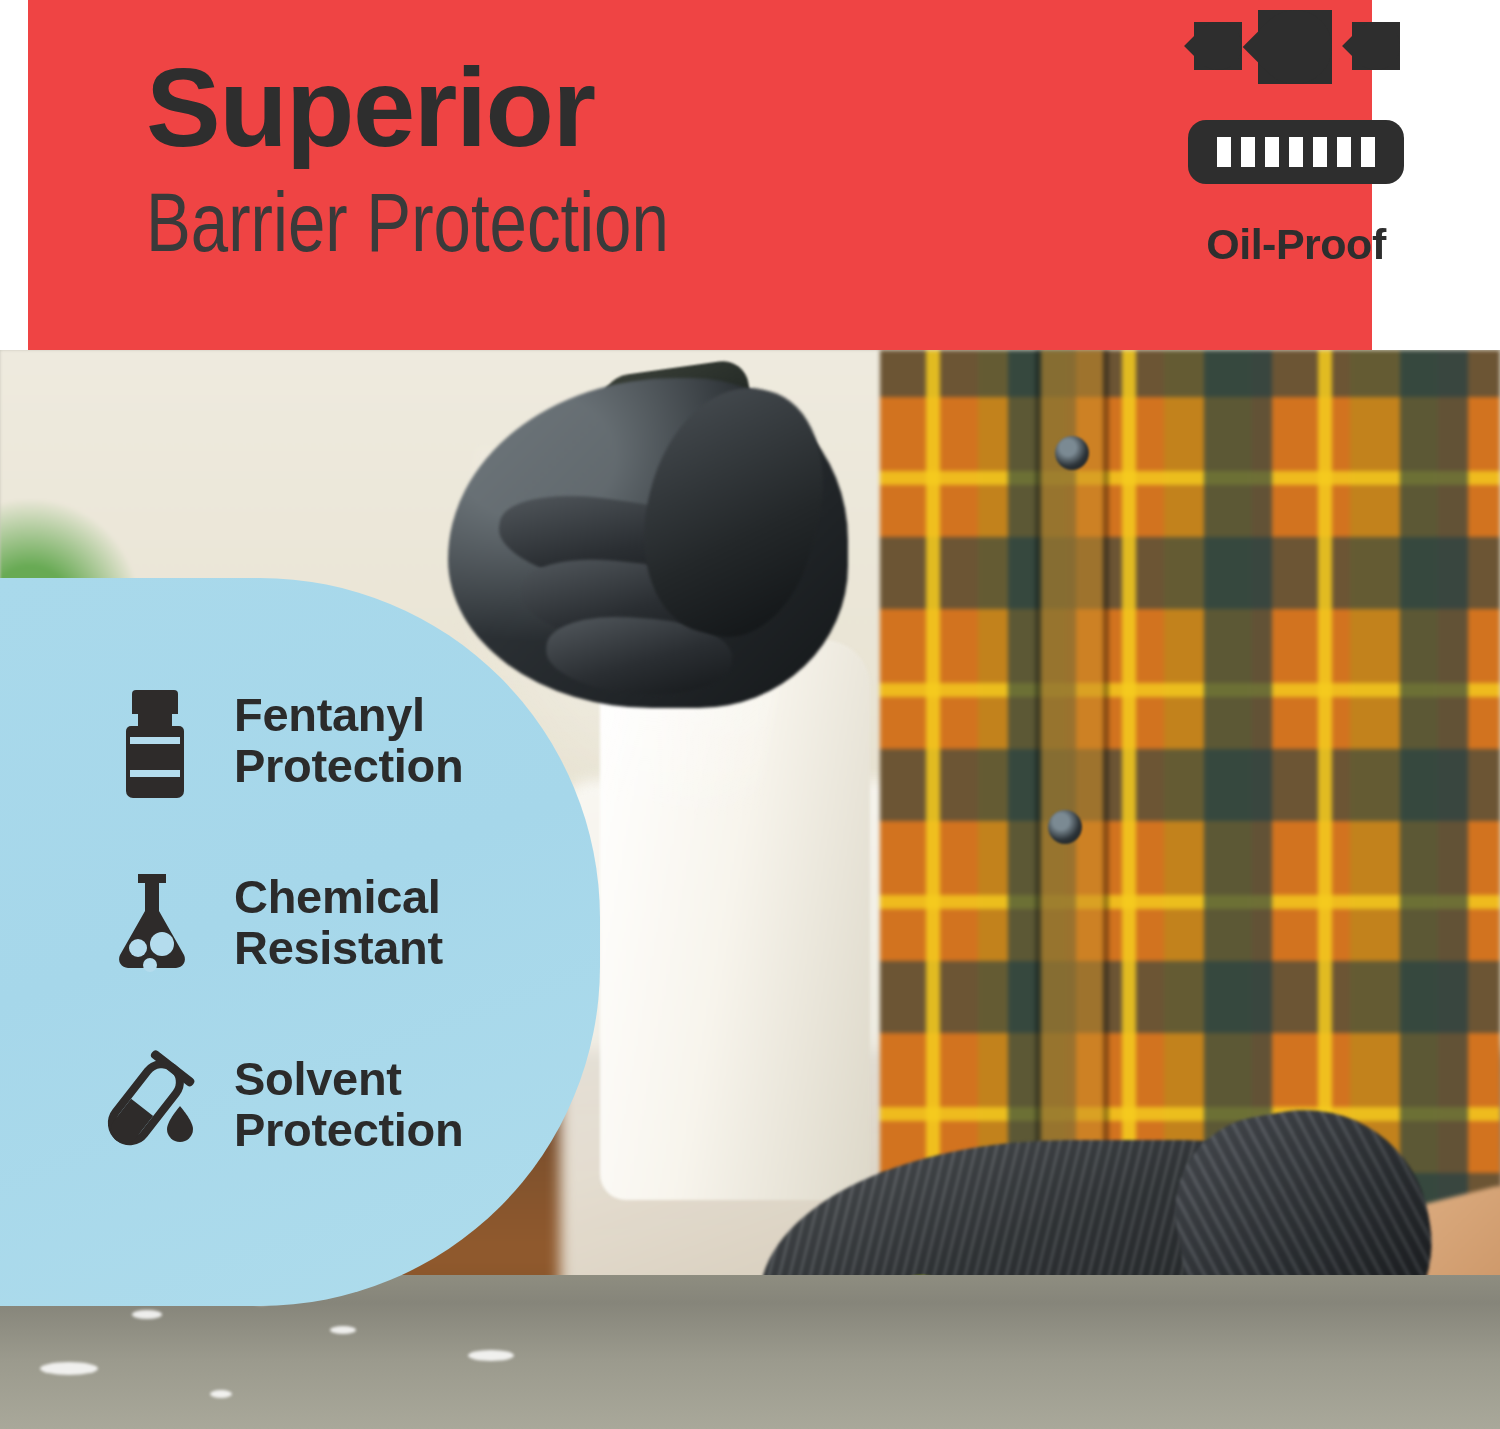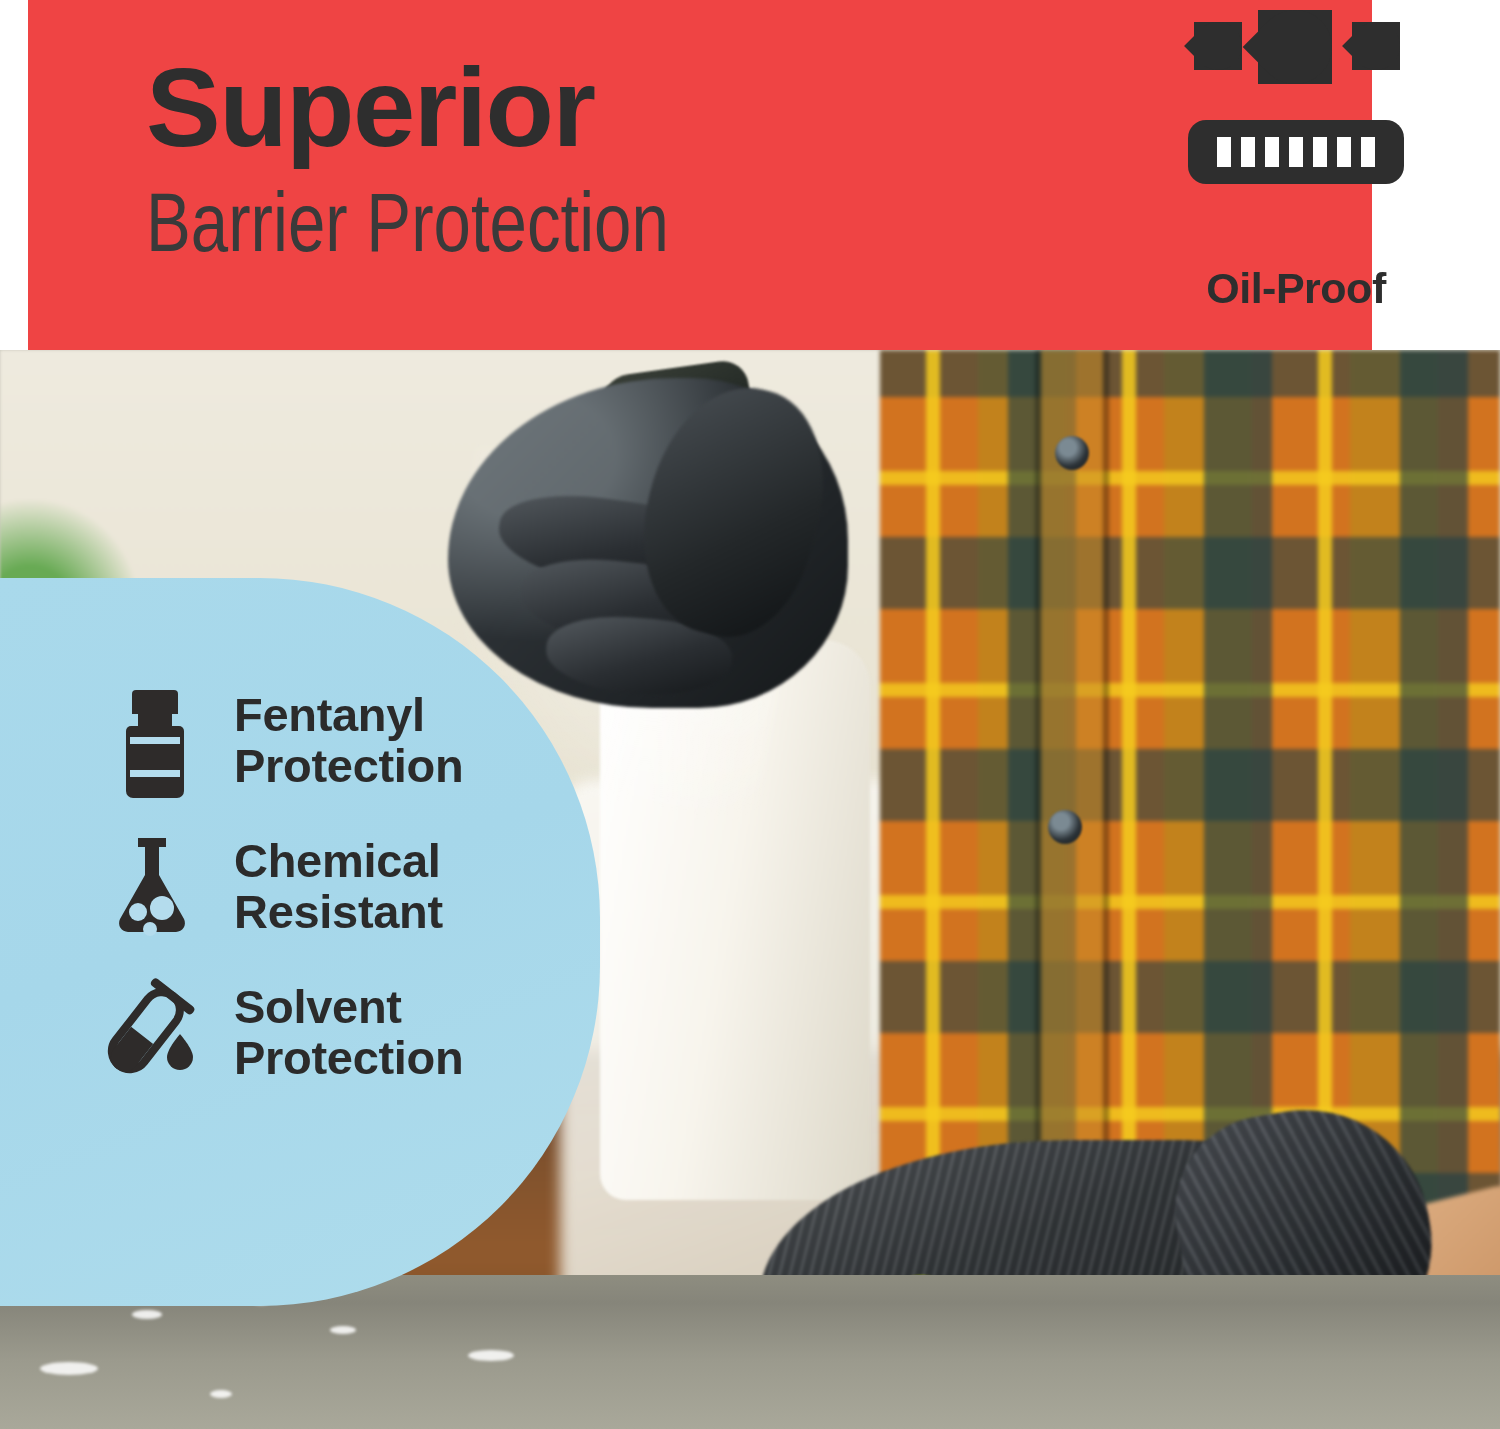--- a/index.html
+++ b/index.html
@@ -49,21 +49,20 @@
   }
 
   
   .badge {
     position:absolute;
     left:1118px; top:8px;
     width:300px;
     display:flex;
     flex-direction:column;
     align-items:center;
-    gap:44px;
   }
   .badge-icon {
     width:232px; height:190px;
     position:relative;
   }
   .drop {
     position:absolute;
     background:#2e2e2e;
   }
   .drop-shape {
@@ -313,21 +312,21 @@
     left:0; top:578px;
     width:600px; height:728px;
     background:linear-gradient(160deg,#a9d9eb 0%, #a6d7ea 45%, #aedcec 100%);
     border-radius:0 340px 340px 0;
   }
   .panel-list {
     position:absolute;
     left:106px; top:108px;
     display:flex;
     flex-direction:column;
-    gap:36px;
+    gap:72px;
   }
   .feature {
     display:flex;
     align-items:center;
     gap:36px;
   }
   .feature-icon {
     width:92px;
     min-width:92px;
     height:110px;

